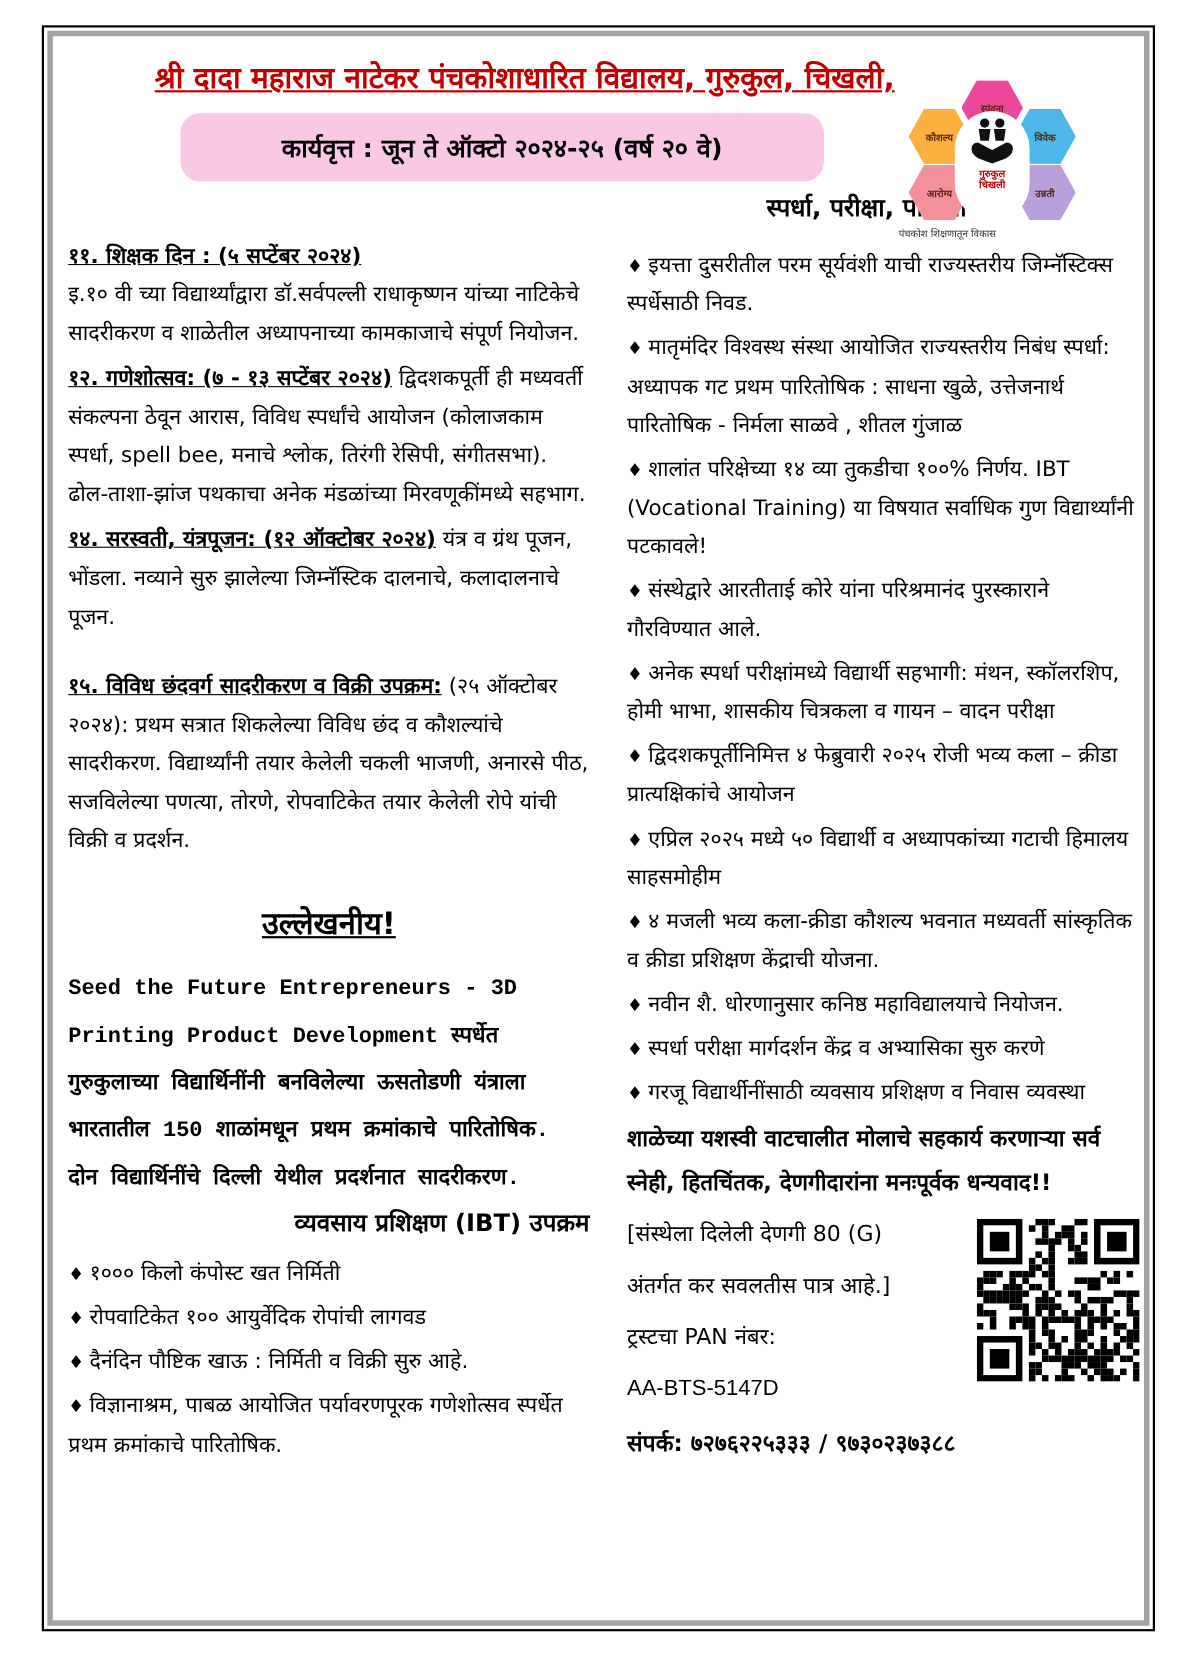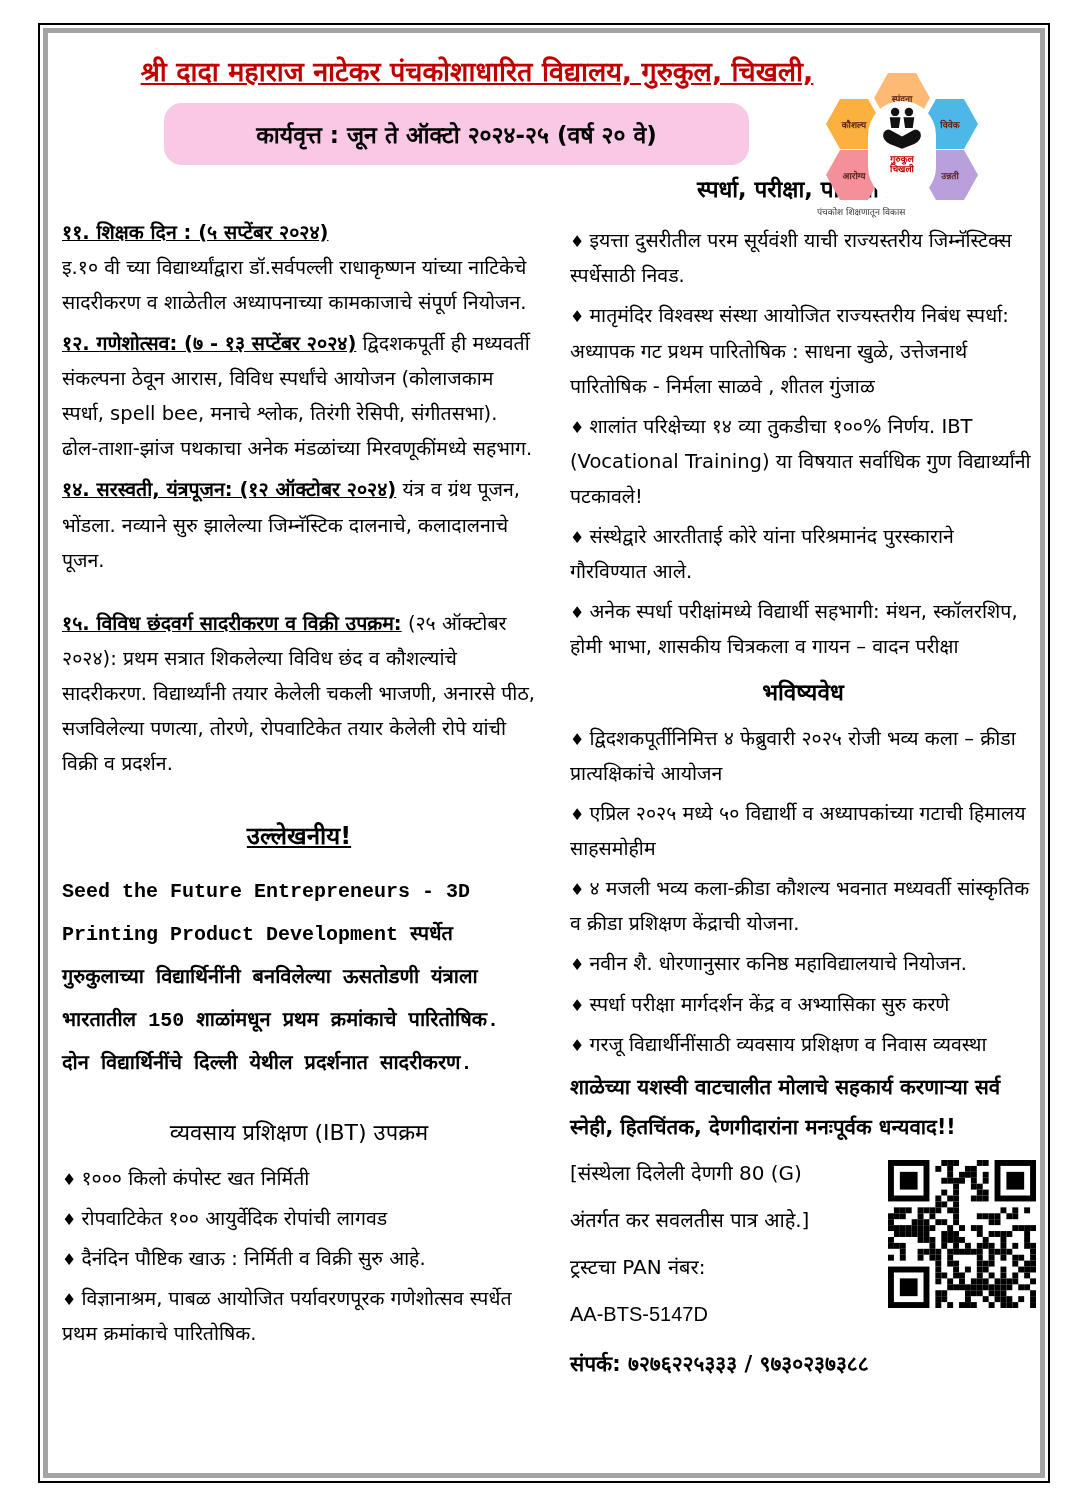--- a/index.html
+++ b/index.html
@@ -55,23 +55,23 @@
   .logo-tagline{margin-top:4px;font-size:9px;color:#333;width:170px;margin-left:-9px;}
   
   .columns{display:flex;gap:34px;font-size:19.5px;line-height:1.8;margin-top:2px;}
   .col-left{flex:0 0 474px;padding-top:48px;box-sizing:border-box;}
   .col-right{flex:1;min-width:0;}
   p{margin:0;}
   .sec{margin-bottom:6px;}
   .sec-head{font-weight:700;text-decoration:underline;}
   .sec-head.block{display:block;}
   .gap-top{margin-top:28px;}
-  .notable-head{margin-top:34px;margin-bottom:12px;text-align:center;font-size:24px;font-weight:700;text-decoration:underline;}
+  .notable-head{margin-top:34px;margin-bottom:12px;text-align:center;font-size:28px;font-weight:700;text-decoration:underline;}
   .notable-body{font-weight:700;font-size:20px;line-height:2.15;font-family:Liberation Mono, monospace;}
-  .ibt-head{margin-top:28px;margin-bottom:8px;text-align:center;font-weight:400;font-size:22px;}
+  .ibt-head{margin-bottom:8px;text-align:right;font-weight:700;font-size:22px;}
   .bullet{margin-bottom:5px;}
   .bullet::before{content:"♦ ";font-size:0.82em;}
   .col-head{text-align:center;font-weight:700;font-size:22.5px;margin:2px 0 14px;}
   .future-head{text-align:center;font-weight:700;font-size:22.5px;margin:8px 0 8px;}
   .thanks{font-weight:700;font-size:20.5px;line-height:1.95;margin-top:6px;}
   .donation{display:flex;gap:26px;margin-top:10px;align-items:flex-start;}
   .don-text{flex:1;}
   .don-text p{margin:0 0 17px;font-size:20px;line-height:1.5;}
   .don-pan{font-family:"Liberation Sans","DejaVu Sans",sans-serif;}
   .qr{flex:0 0 auto;width:148px;height:148px;margin-top:2px;}
@@ -82,21 +82,21 @@
 <body>
 
 <div class="page">
   <div class="frame">
 
     <div class="title">श्री दादा महाराज नाटेकर पंचकोशाधारित विद्यालय, गुरुकुल, चिखली,</div>
     <div class="banner" style="background: rgb(248, 200, 228);">कार्यवृत्त : जून ते ऑक्टो २०२४-२५ (वर्ष २० वे)</div>
 
     <div class="logo">
       <div class="petals">
-        <div class="petal p-top" style="background: #fdba74;">स्पंदना</div>
+        <div class="petal p-top" style="background: #ec4899;">स्पंदना</div>
         <div class="petal p-ul" style="background: rgb(251, 176, 64);">कौशल्य</div>
         <div class="petal p-ur" style="background: rgb(77, 184, 232);">विवेक</div>
         <div class="petal p-ll" style="background: rgb(244, 144, 154);">आरोग्य</div>
         <div class="petal p-lr" style="background: rgb(185, 160, 220);">उन्नती</div>
         <div class="logo-center">
           <span>
             <svg viewBox="0 0 60 60" aria-hidden="true">
               <g fill="#111">
                 <circle cx="21" cy="9" r="5.5"></circle>
                 <path d="M14 16 h14 l-2 14 h-10 z"></path>
@@ -146,21 +146,20 @@
       </div>
 
       <div class="col-right">
         <p class="col-head">स्पर्धा, परीक्षा, पारितोषिके</p>
         <p class="bullet">इयत्ता दुसरीतील परम सूर्यवंशी याची राज्यस्तरीय जिम्नॅस्टिक्स स्पर्धेसाठी निवड.</p>
         <p class="bullet">मातृमंदिर विश्वस्थ संस्था आयोजित राज्यस्तरीय निबंध स्पर्धा: अध्यापक गट  प्रथम पारितोषिक : साधना खुळे, उत्तेजनार्थ  पारितोषिक - निर्मला साळवे , शीतल गुंजाळ</p>
         <p class="bullet">शालांत परिक्षेच्या १४ व्या तुकडीचा १००% निर्णय. IBT (Vocational Training) या विषयात सर्वाधिक गुण विद्यार्थ्यांनी पटकावले!</p>
         <p class="bullet">संस्थेद्वारे आरतीताई कोरे यांना परिश्रमानंद पुरस्काराने गौरविण्यात आले.</p>
         <p class="bullet">अनेक स्पर्धा परीक्षांमध्ये विद्यार्थी सहभागी: मंथन, स्कॉलरशिप, होमी भाभा, शासकीय चित्रकला व गायन – वादन परीक्षा</p>
 
-        <p class="future-head">भविष्यवेध</p>
         <p class="bullet">द्विदशकपूर्तीनिमित्त ४ फेब्रुवारी २०२५ रोजी भव्य कला – क्रीडा प्रात्यक्षिकांचे आयोजन</p>
         <p class="bullet">एप्रिल २०२५ मध्ये ५० विद्यार्थी व अध्यापकांच्या गटाची हिमालय साहसमोहीम</p>
         <p class="bullet">४ मजली भव्य कला-क्रीडा कौशल्य भवनात  मध्यवर्ती सांस्कृतिक व क्रीडा प्रशिक्षण केंद्राची योजना.</p>
         <p class="bullet">नवीन शै. धोरणानुसार कनिष्ठ महाविद्यालयाचे नियोजन.</p>
         <p class="bullet">स्पर्धा परीक्षा मार्गदर्शन केंद्र व अभ्यासिका सुरु करणे</p>
         <p class="bullet">गरजू विद्यार्थीनींसाठी व्यवसाय प्रशिक्षण व निवास व्यवस्था</p>
 
         <p class="thanks">शाळेच्या यशस्वी वाटचालीत मोलाचे सहकार्य करणाऱ्या सर्व स्नेही, हितचिंतक, देणगीदारांना मनःपूर्वक धन्यवाद!!</p>
 
         <div class="donation">

